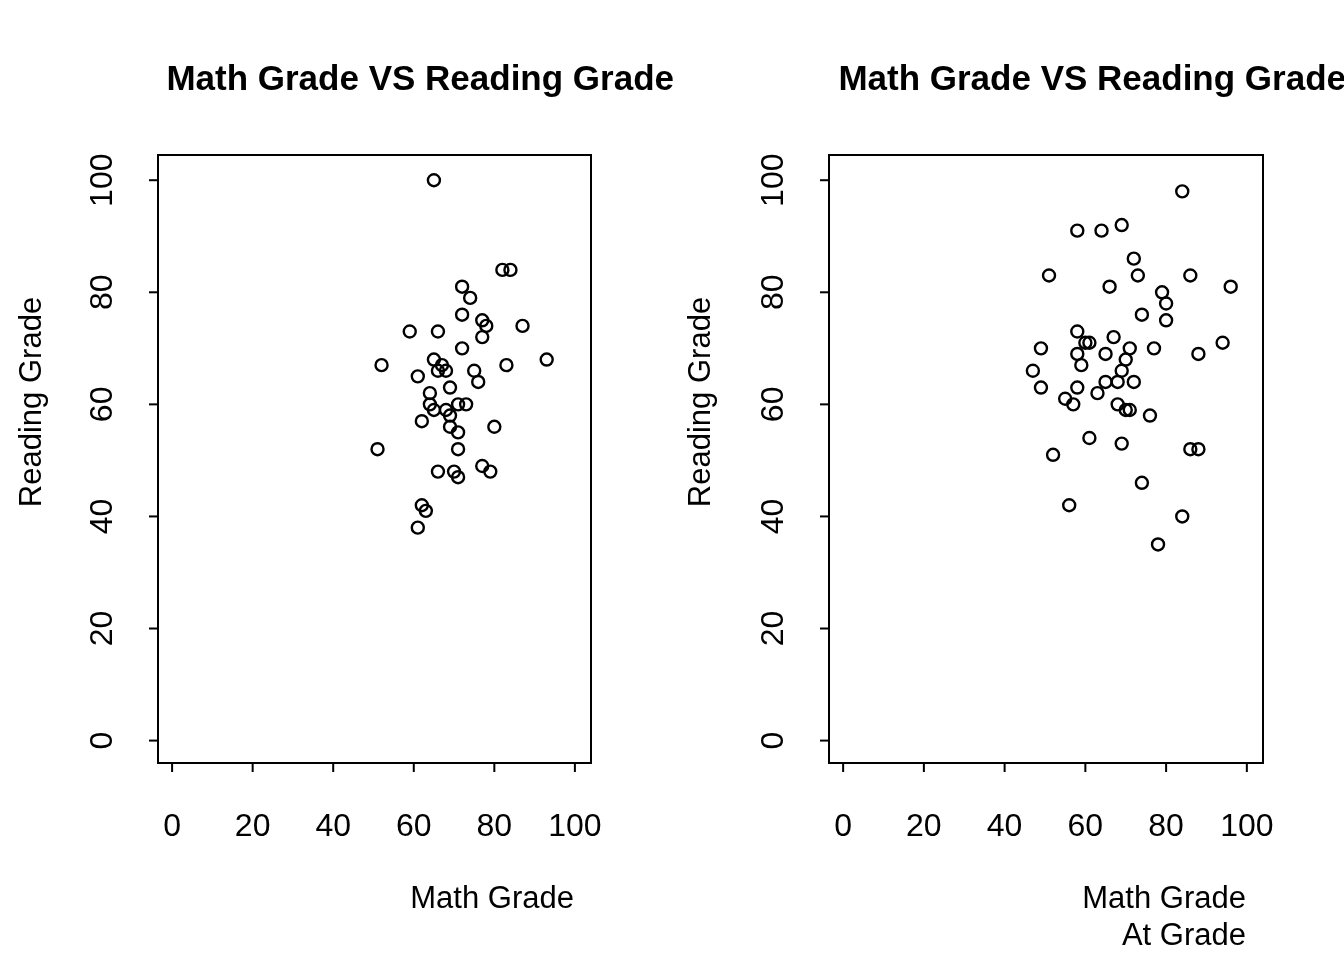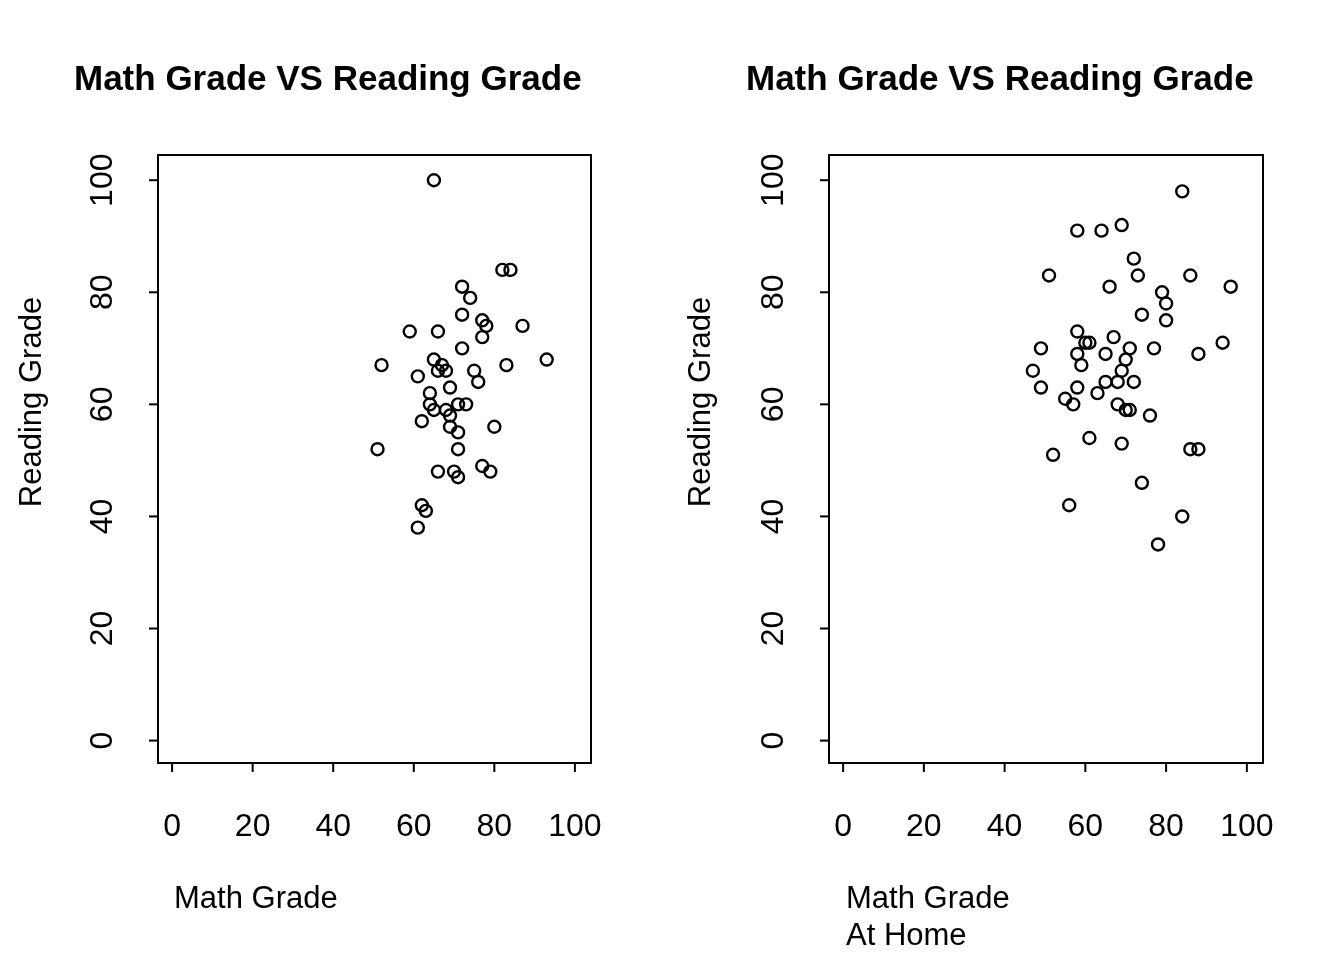--- a/index.html
+++ b/index.html
@@ -21,33 +21,33 @@
     top: 0;
   }
   svg text {
     font-family: "Liberation Sans", sans-serif;
     fill: #000000;
   }
   .plot-title {
     position: absolute;
     top: 58px;
     width: 600px;
-    text-align: left;
+    text-align: right;
     font-size: 35px;
     font-weight: bold;
     color: #000000;
     white-space: nowrap;
   }
   .plot-title.p1 { left: 74px; }
   .plot-title.p2 { left: 746px; }
   .x-axis-label {
     position: absolute;
     top: 879px;
     width: 400px;
-    text-align: left;
+    text-align: right;
     font-size: 31px;
     line-height: 37px;
     color: #000000;
   }
   .x-axis-label.p1 { left: 174px; }
   .x-axis-label.p2 { left: 846px; }
   .y-axis-label {
     position: absolute;
     width: 400px;
     height: 40px;
@@ -223,16 +223,16 @@
   <div class="plot-title p2">Math Grade VS Reading Grade</div>
 
   <div class="y-axis-label p1">Reading Grade</div>
   <div class="y-axis-label p2">Reading Grade</div>
 
   <div class="x-axis-label p1">
     <div>Math Grade</div>
   </div>
   <div class="x-axis-label p2">
     <div>Math Grade</div>
-    <div>At Home</div>
+    <div>At Grade</div>
   </div>
 
 </div>
 
 </body></html>

